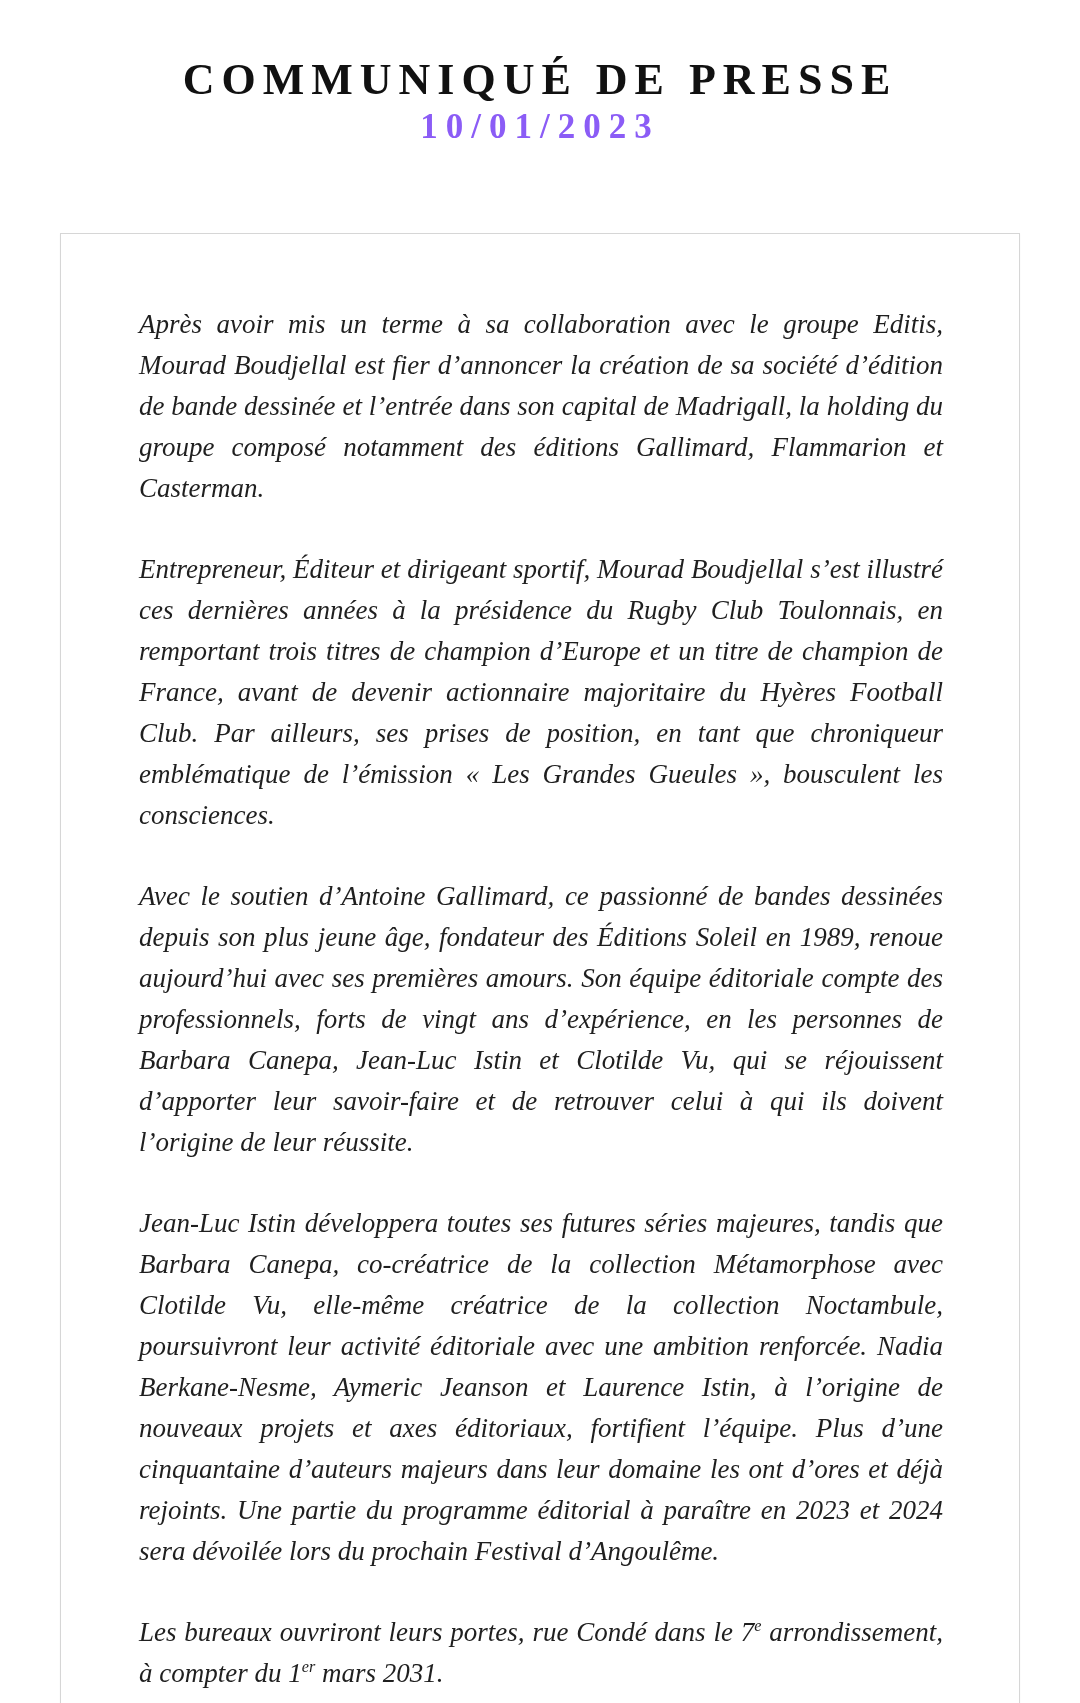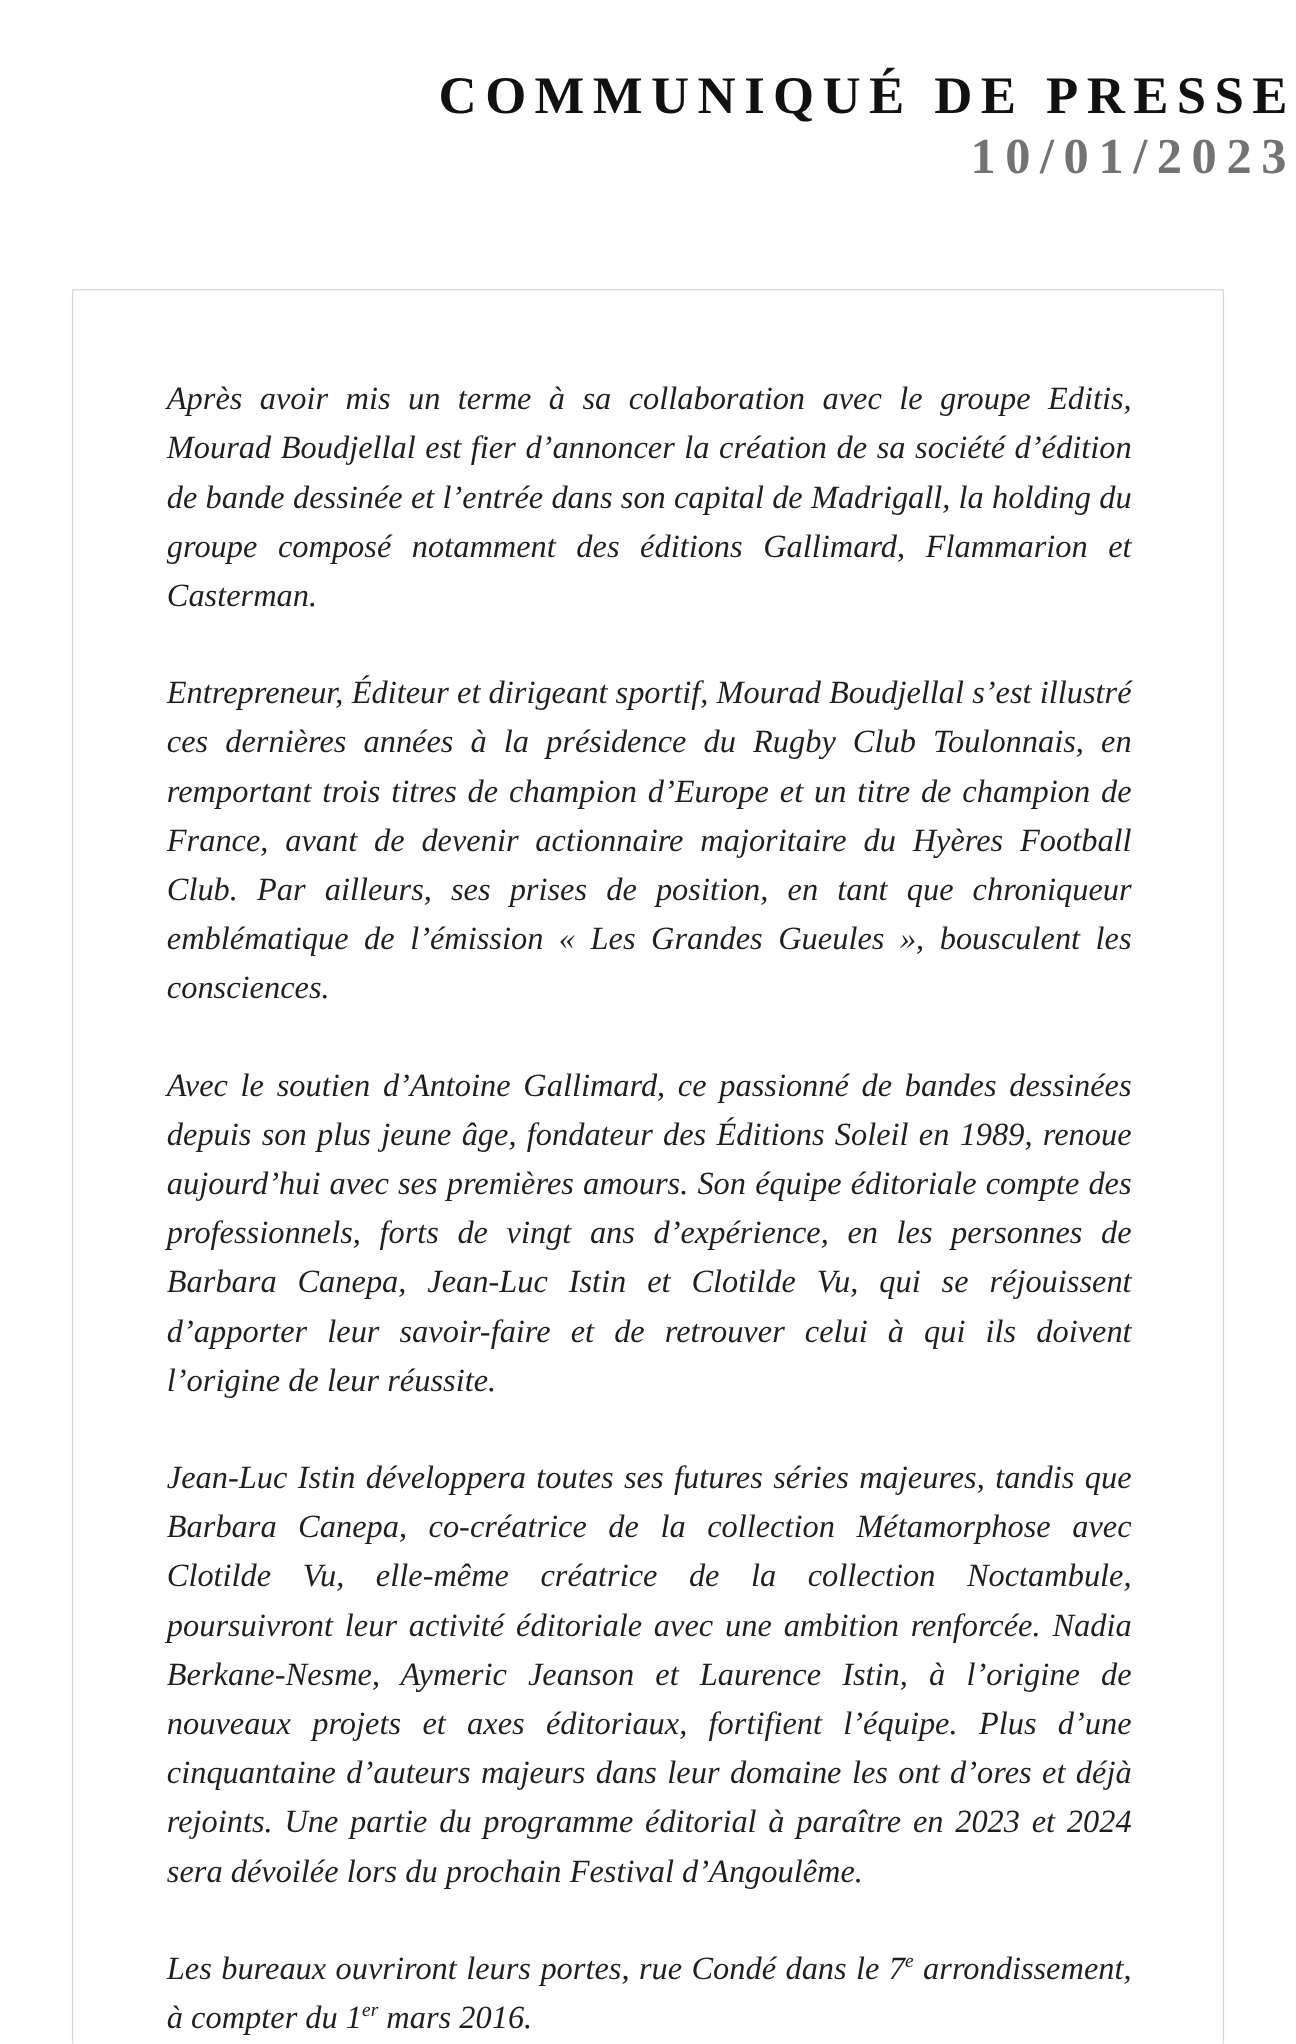--- a/index.html
+++ b/index.html
@@ -10,35 +10,35 @@
     font-family: "Liberation Serif", "DejaVu Serif", serif;
     color: #1f1f1f;
     overflow: hidden;
   }
   .page {
     width: 1080px;
     height: 1703px;
     position: relative;
   }
   .header {
-    text-align: right;
+    text-align: center;
     padding-top: 56px;
   }
   .title {
     font-size: 44px;
     font-weight: 700;
     letter-spacing: 7px;
     color: #111111;
     line-height: 1.1;
   }
   .date {
-    font-size: 42px;
+    font-size: 35px;
     font-weight: 700;
     letter-spacing: 8px;
-    color: #737373;
+    color: #8b5cf6;
     margin-top: 3px;
   }
   .card {
     width: 960px;
     min-height: 1380px;
     margin: 86px auto 0 auto;
     border: 1px solid #d6d6d6;
     background: #ffffff;
     padding: 70px 76px 58px 78px;
     box-shadow: 0 1px 2px rgba(0,0,0,0.04);
@@ -72,16 +72,16 @@
 
   <div class="card">
     <p>Après avoir mis un terme à sa collaboration avec le groupe Editis, Mourad Boudjellal est fier d’annoncer la création de sa société d’édition de bande dessinée et l’entrée dans son capital de Madrigall, la holding du groupe composé notamment des éditions Gallimard, Flammarion et Casterman.</p>
 
     <p>Entrepreneur, Éditeur et dirigeant sportif, Mourad Boudjellal s’est illustré ces dernières années à la présidence du Rugby Club Toulonnais, en remportant trois titres de champion d’Europe et un titre de champion de France, avant de devenir actionnaire majoritaire du Hyères Football Club. Par ailleurs, ses prises de position, en tant que chroniqueur emblématique de l’émission « Les Grandes Gueules », bousculent les consciences.</p>
 
     <p>Avec le soutien d’Antoine Gallimard, ce passionné de bandes dessinées depuis son plus jeune âge, fondateur des Éditions Soleil en 1989, renoue aujourd’hui avec ses premières amours. Son équipe éditoriale compte des professionnels, forts de vingt ans d’expérience, en les personnes de Barbara Canepa, Jean-Luc Istin et Clotilde Vu, qui se réjouissent d’apporter leur savoir-faire et de retrouver celui à qui ils doivent l’origine de leur réussite.</p>
 
     <p>Jean-Luc Istin développera toutes ses futures séries majeures, tandis que Barbara Canepa, co-créatrice de la collection Métamorphose avec Clotilde Vu, elle-même créatrice de la collection Noctambule, poursuivront leur activité éditoriale avec une ambition renforcée. Nadia Berkane-Nesme, Aymeric Jeanson et Laurence Istin, à l’origine de nouveaux projets et axes éditoriaux, fortifient l’équipe. Plus d’une cinquantaine d’auteurs majeurs dans leur domaine les ont d’ores et déjà rejoints. Une partie du programme éditorial à paraître en 2023 et 2024 sera dévoilée lors du prochain Festival d’Angoulême.</p>
 
-    <p><span>Les bureaux ouvriront leurs portes, rue Condé dans le 7</span><sup>e</sup><span> arrondissement, à compter du 1</span><sup>er</sup><span> mars 2016.</span></p>
+    <p><span>Les bureaux ouvriront leurs portes, rue Condé dans le 7</span><sup>e</sup><span> arrondissement, à compter du 1</span><sup>er</sup><span> mars 2031.</span></p>
   </div>
 
 </div>
 
 </body></html>

